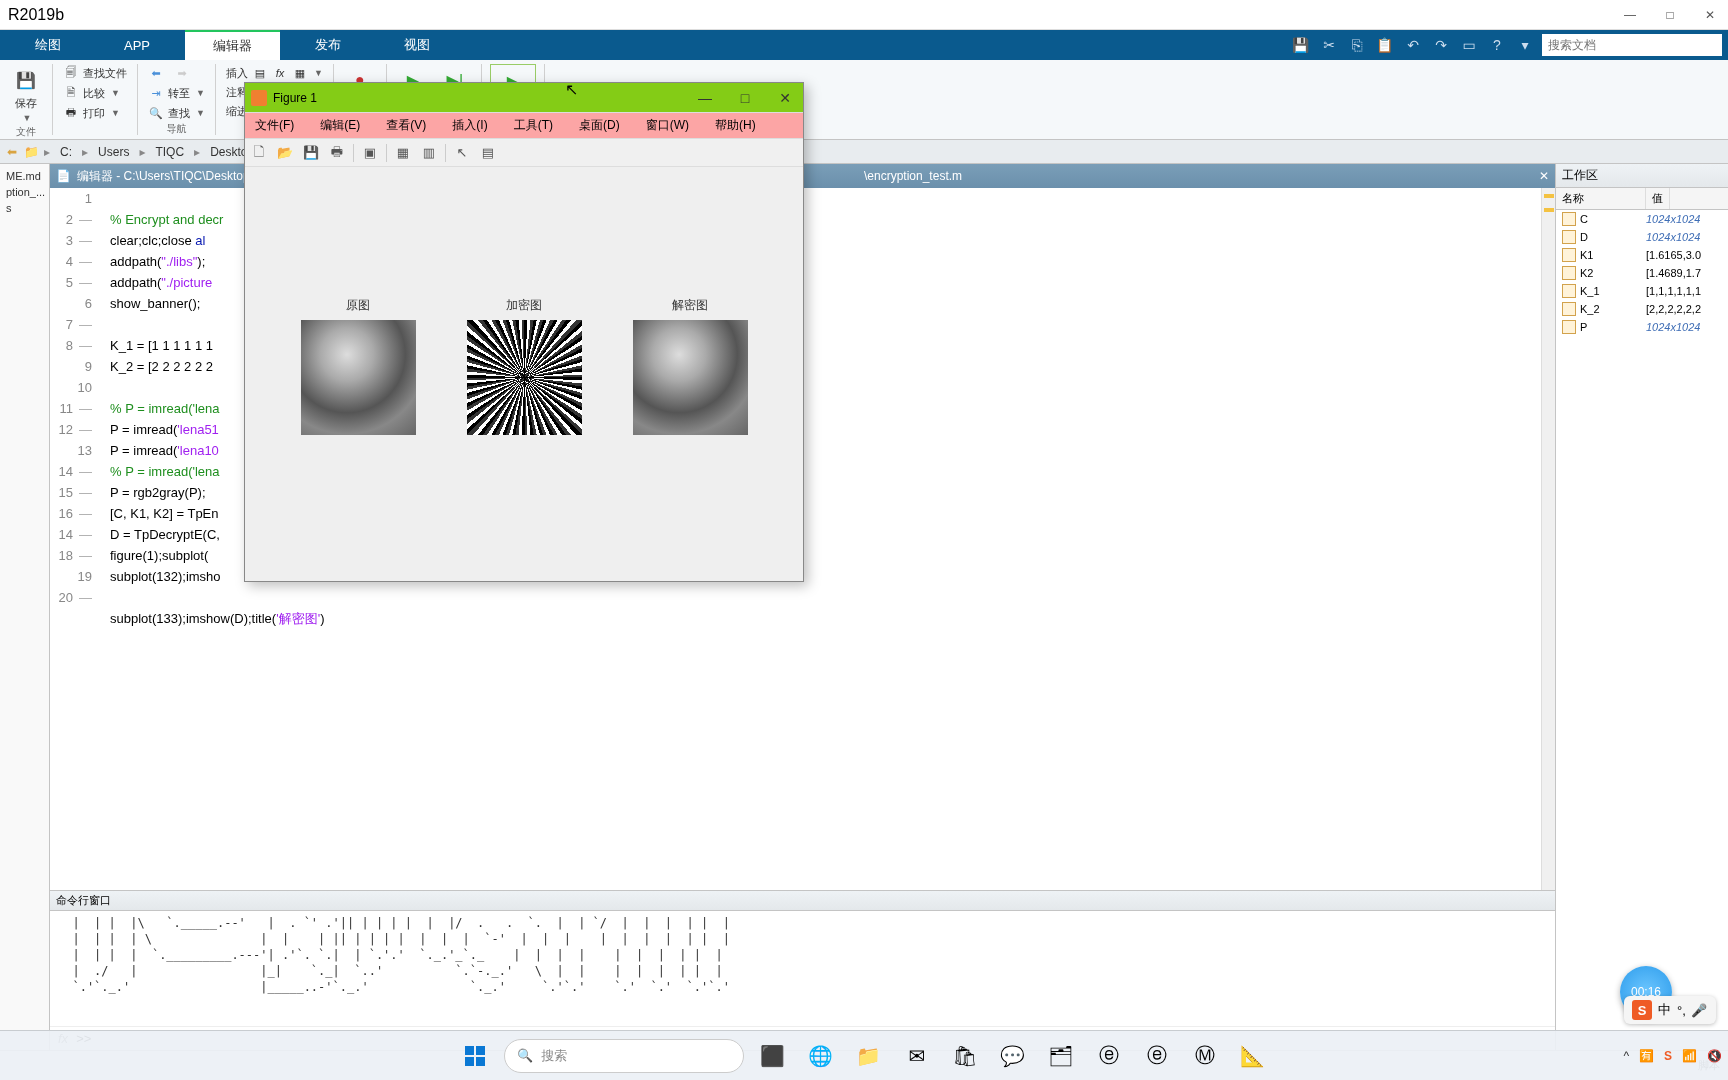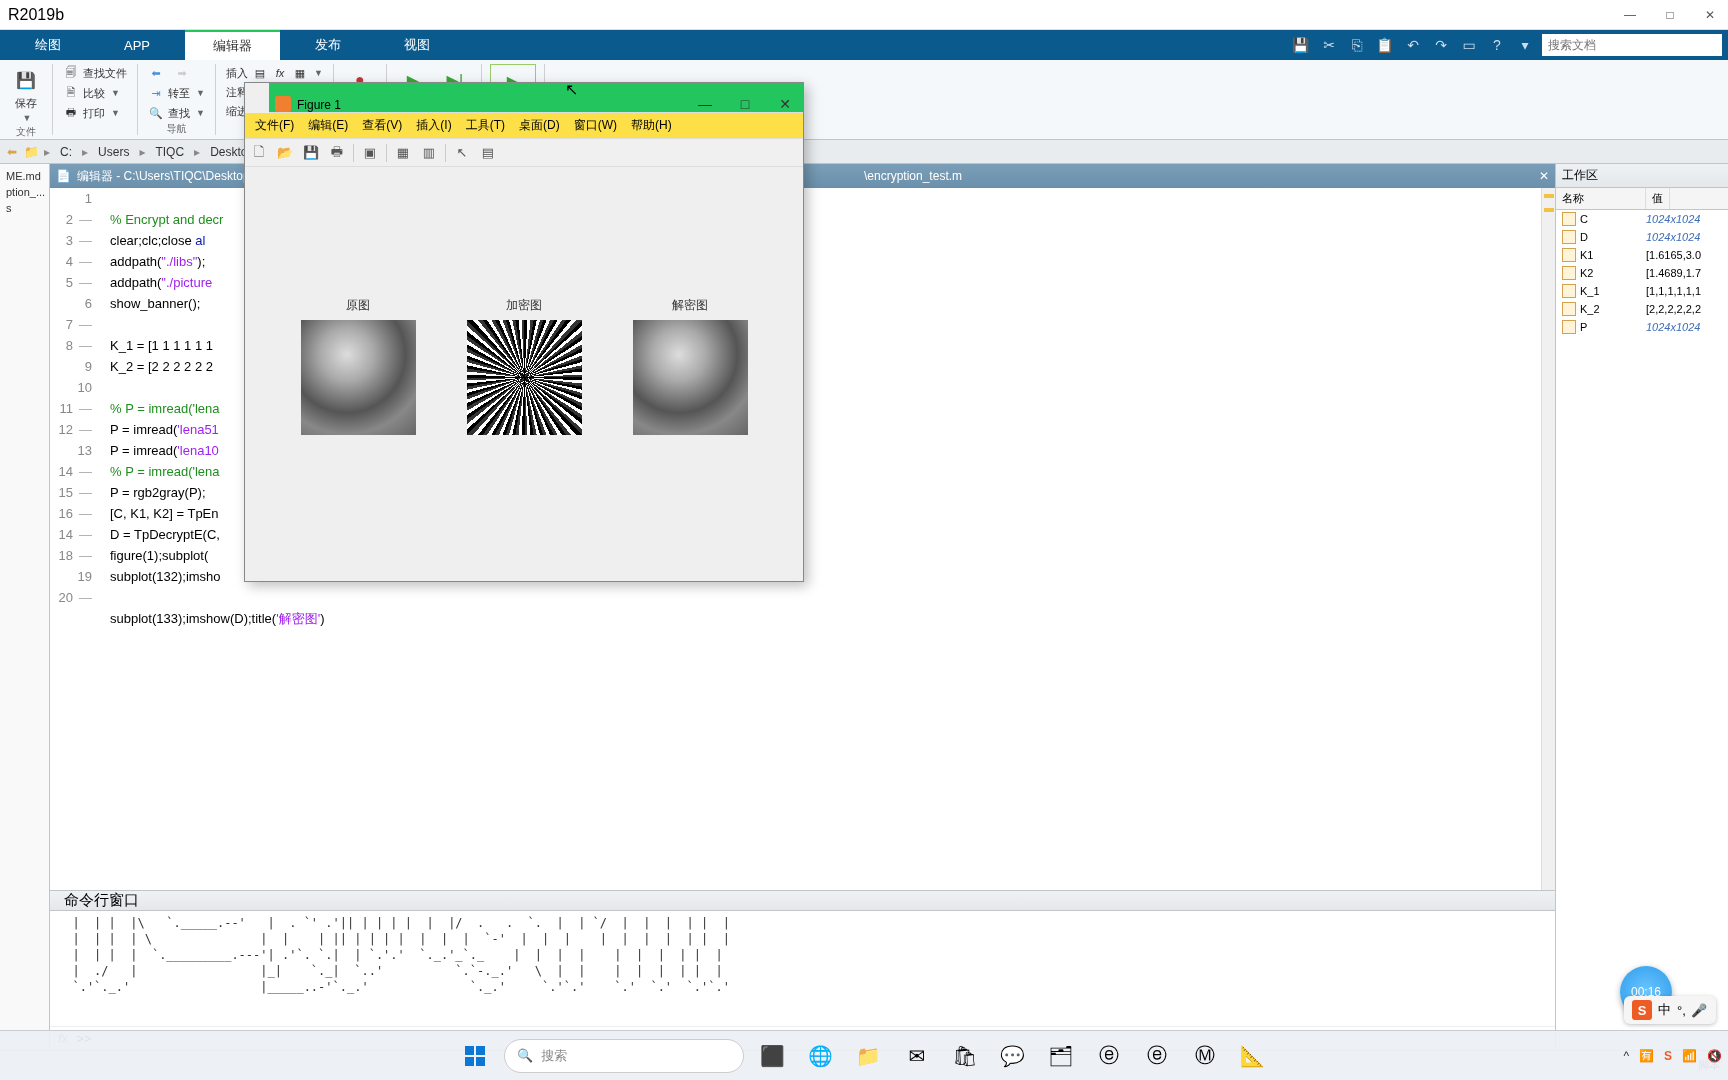--- a/index.html
+++ b/index.html
@@ -51,21 +51,21 @@
 .code .kw { color:#0516b0; }
 .code .str { color:#a020f0; }
 .marker-strip { width:14px; background:#f0f0f0; border-left:1px solid #ddd; position:relative;}
 .marker-strip .mk { position:absolute; left:2px; width:10px; height:4px; background:#f4c242; }
 
 .editor-tab2 { height:24px; background: linear-gradient(#7a9eb8,#6b90ac); color:#fff; display:flex; align-items:center; padding:0 6px; font-size:12px; position:absolute; top:0; left:808px; right:0; }
 .editor-tab2 .close { margin-left:auto; }
 
 
 .cmdwin { height: 160px; border-top:1px solid #c4c4c4; display:flex; flex-direction:column; }
-.cmdwin-header { height: 20px; background: linear-gradient(#eef2f5,#e4e8eb); border-bottom:1px solid #c4c4c4; padding:0 14px; font-size:15px; display:flex; align-items:center; }
+.cmdwin-header { height: 20px; background: linear-gradient(#eef2f5,#e4e8eb); border-bottom:1px solid #c4c4c4; padding:0 6px; font-size:11px; display:flex; align-items:center; }
 .cmdwin-body { flex:1; background:#fff; font-family: Consolas, monospace; font-size:12px; padding:4px 8px; white-space:pre; color:#333; line-height:16px; overflow:hidden;}
 .cmdwin-prompt { height: 24px; background:#fff; border-top:1px solid #eee; display:flex; align-items:center; padding:0 8px; gap:8px; font-family:Consolas,monospace; font-size:13px; color:#333;}
 
 
 .workspace { width: 173px; background:#fff; border-left:1px solid #c4c4c4; display:flex; flex-direction:column; }
 .ws-header { height:24px; background: linear-gradient(#eef2f5,#e4e8eb); border-bottom:1px solid #c4c4c4; padding:0 6px; font-size:12px; display:flex; align-items:center; }
 .ws-cols { display:flex; border-bottom:1px solid #c4c4c4; font-size:11px; background:#f5f5f5;}
 .ws-cols div { padding:3px 6px; border-right:1px solid #ddd; }
 .ws-cols .c1 { width: 90px; }
 .ws-rows { font-size:11px; }
@@ -74,25 +74,25 @@
 .ws-row .c2 { flex:1; color:#3e6db5; font-style: italic; overflow:hidden; white-space:nowrap;}
 .ws-row .c2.blk { color:#000; font-style:normal; }
 .ws-icon { width:14px; height:14px; border:1px solid #d2a24c; background:#fff3d9; display:inline-block;}
 
 
 .statusbar { height:30px; background:#f4f4f4; border-top:1px solid #c4c4c4; display:flex; align-items:center; padding:0 8px; font-size:11px; color:#555;}
 .statusbar .right { margin-left:auto; }
 
 
 .figwin { position:absolute; top: 82px; left: 244px; width: 560px; height: 500px; background:#efefef; border:1px solid #888; box-shadow: 4px 4px 12px rgba(0,0,0,.25); display:flex; flex-direction:column;}
-.figwin-title { height:30px; background:#22c55e; border-bottom:1px solid #ddd; display:flex; align-items:flex-end; padding:0 6px; font-size:12px;margin-left:24px;}
+.figwin-title { height:30px; background:#84cc16; border-bottom:1px solid #ddd; display:flex; align-items:center; padding:0 6px; font-size:12px;}
 .figwin-title .ficon { width:16px; height:16px; background:#f08030; border-radius:2px; margin-right:6px; display:inline-block;}
 .figwin-title .wbtns { margin-left:auto; display:flex; gap:16px; }
 .figwin-title .wbtn { width:24px; text-align:center; cursor:pointer; font-size:14px; color:#333; }
-.figwin-menu { height:26px; background:#fde047; border-bottom:1px solid #ddd; display:flex; align-items:center; padding:0 4px; font-size:12px; gap:2px;}
+.figwin-menu { height:26px; background:#fca5a5; border-bottom:1px solid #ddd; display:flex; align-items:center; padding:0 4px; font-size:12px; gap:14px;}
 .figwin-menu span { padding: 2px 6px; cursor:pointer; }
 .figwin-tb { height:28px; background:#f0f0f0; border-bottom:1px solid #ddd; display:flex; align-items:center; padding:0 4px; gap:6px;}
 .figwin-tb .tbtn { width:20px; height:20px; border:1px solid transparent; display:flex; align-items:center; justify-content:center; font-size:13px; color:#555; cursor:pointer;}
 .figwin-body { flex:1; background:#efefef; display:flex; align-items:flex-start; justify-content:space-around; padding: 130px 30px 0 30px; }
 .subplot { display:flex; flex-direction:column; align-items:center; gap:6px; }
 .subplot-title { font-size:12px; color:#333; }
 .subplot-img { width:115px; height:115px; background:#888; }
 .subplot-img.noise { background: repeating-conic-gradient(#000 0deg 3deg, #fff 3deg 6deg, #666 6deg 9deg); filter: contrast(3); }
 .subplot-img.photo { background: radial-gradient(circle at 40% 30%, #ddd 0%, #aaa 25%, #555 55%, #888 75%, #666 100%); }
 

